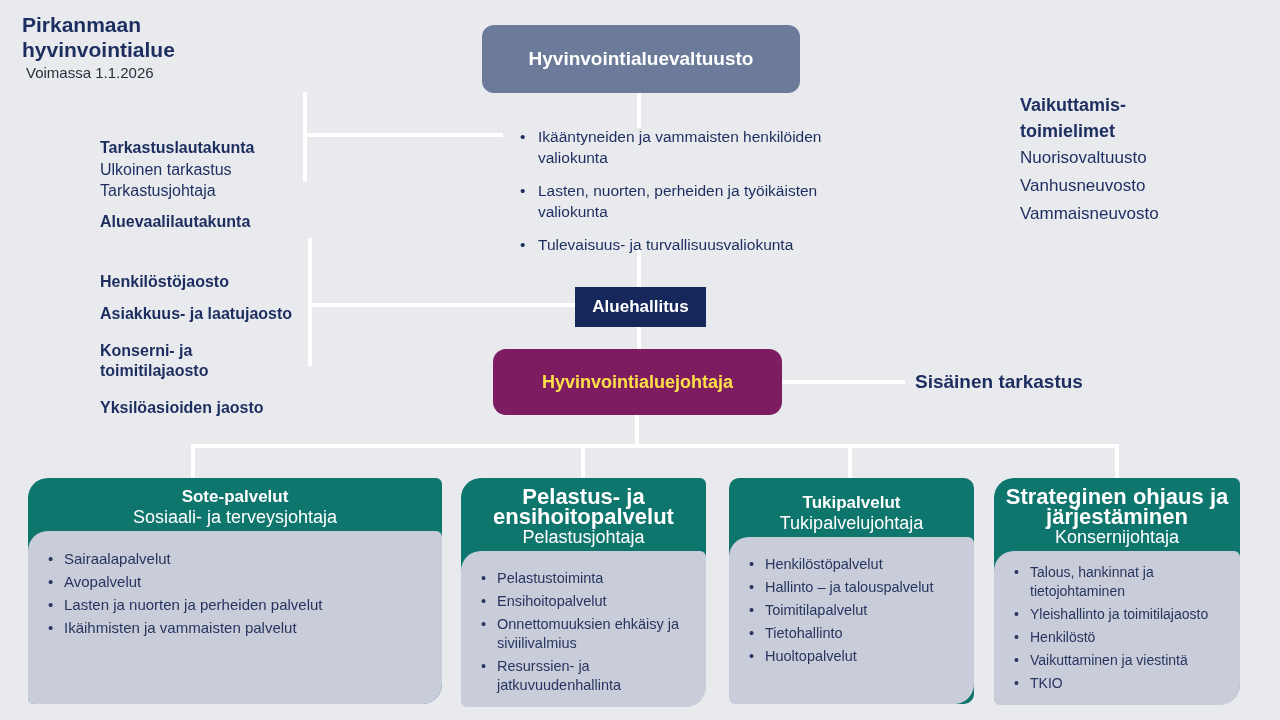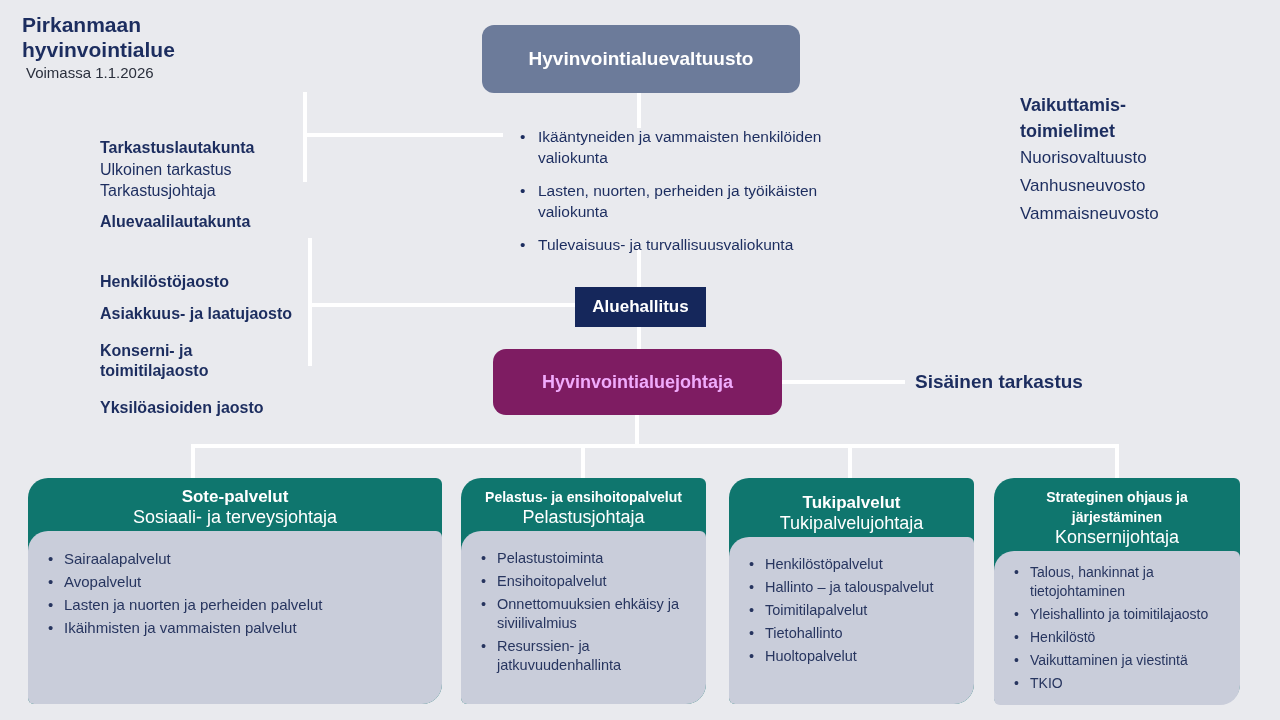--- a/index.html
+++ b/index.html
@@ -29,21 +29,21 @@
   .board-box {
     left:575px; top:287px; width:131px; height:40px;
     background:#15275b;
     display:flex; align-items:center; justify-content:center;
     color:#ffffff; font-size:17px; font-weight:bold;
   }
   .director-box {
     left:493px; top:349px; width:289px; height:66px;
     background:#7e1c62; border-radius:13px;
     display:flex; align-items:center; justify-content:center;
-    color:#f0abfc; font-size:18px; font-weight:bold;
+    color:#fde047; font-size:18px; font-weight:bold;
   }
   .internal-audit { left:915px; top:371px; font-size:19px; font-weight:bold; color:#1c2d5f; }
 
   
   .side-item { color:#1c2d5f; font-size:16px; line-height:20px;margin-top:40px; }
   .bold { font-weight:bold; }
 
   .right-group { left:1020px; top:92px; color:#1c2d5f; }
   .right-title { font-size:18px; font-weight:bold; line-height:26px; }
   .right-item { font-size:17px; line-height:28px; }
@@ -60,36 +60,36 @@
   
   .card {
     top:478px; height:226px;
     background:#0f766e;
     border-radius:20px 6px 20px 6px;
     display:flex; flex-direction:column;
   }
   .card-header {
     color:#ffffff; text-align:center; padding:9px 8px 4px 8px;
   }
-  .card-title { font-size:14px; font-weight:bold; line-height:20px; }
+  .card-title { font-size:22px; font-weight:bold; line-height:20px; }
   .card-subtitle { font-size:18px; line-height:19px; margin-top:1px; }
   .card-body {
     flex:1; background:#c9cdda;
     border-radius:20px 6px 20px 6px;
     padding:18px 8px 8px 16px;
   }
   .card-body ul { list-style:none; }
   .card-body li {
     position:relative; padding-left:20px; margin-bottom:4px;
     color:#27355f; font-size:14.5px; line-height:19px;
   }
   .card-body li::before { content:"\2022"; position:absolute; left:4px; }
   .card-1 { left:28px;  width:414px; }
   .card-2 { left:461px; width:245px; }
-  .card-3 { left:729px; width:245px; }
+  .card-3 { left:729px; width:245px;border-radius:10px; }
   .card-4 { left:994px; width:246px; }
   .card-4 .card-body li { font-size:14px; line-height:19px; }
 </style>
 </head>
 <body>
 
 <div class="slide">
 
   <div class="abs logo">
     <div>Pirkanmaan</div>

